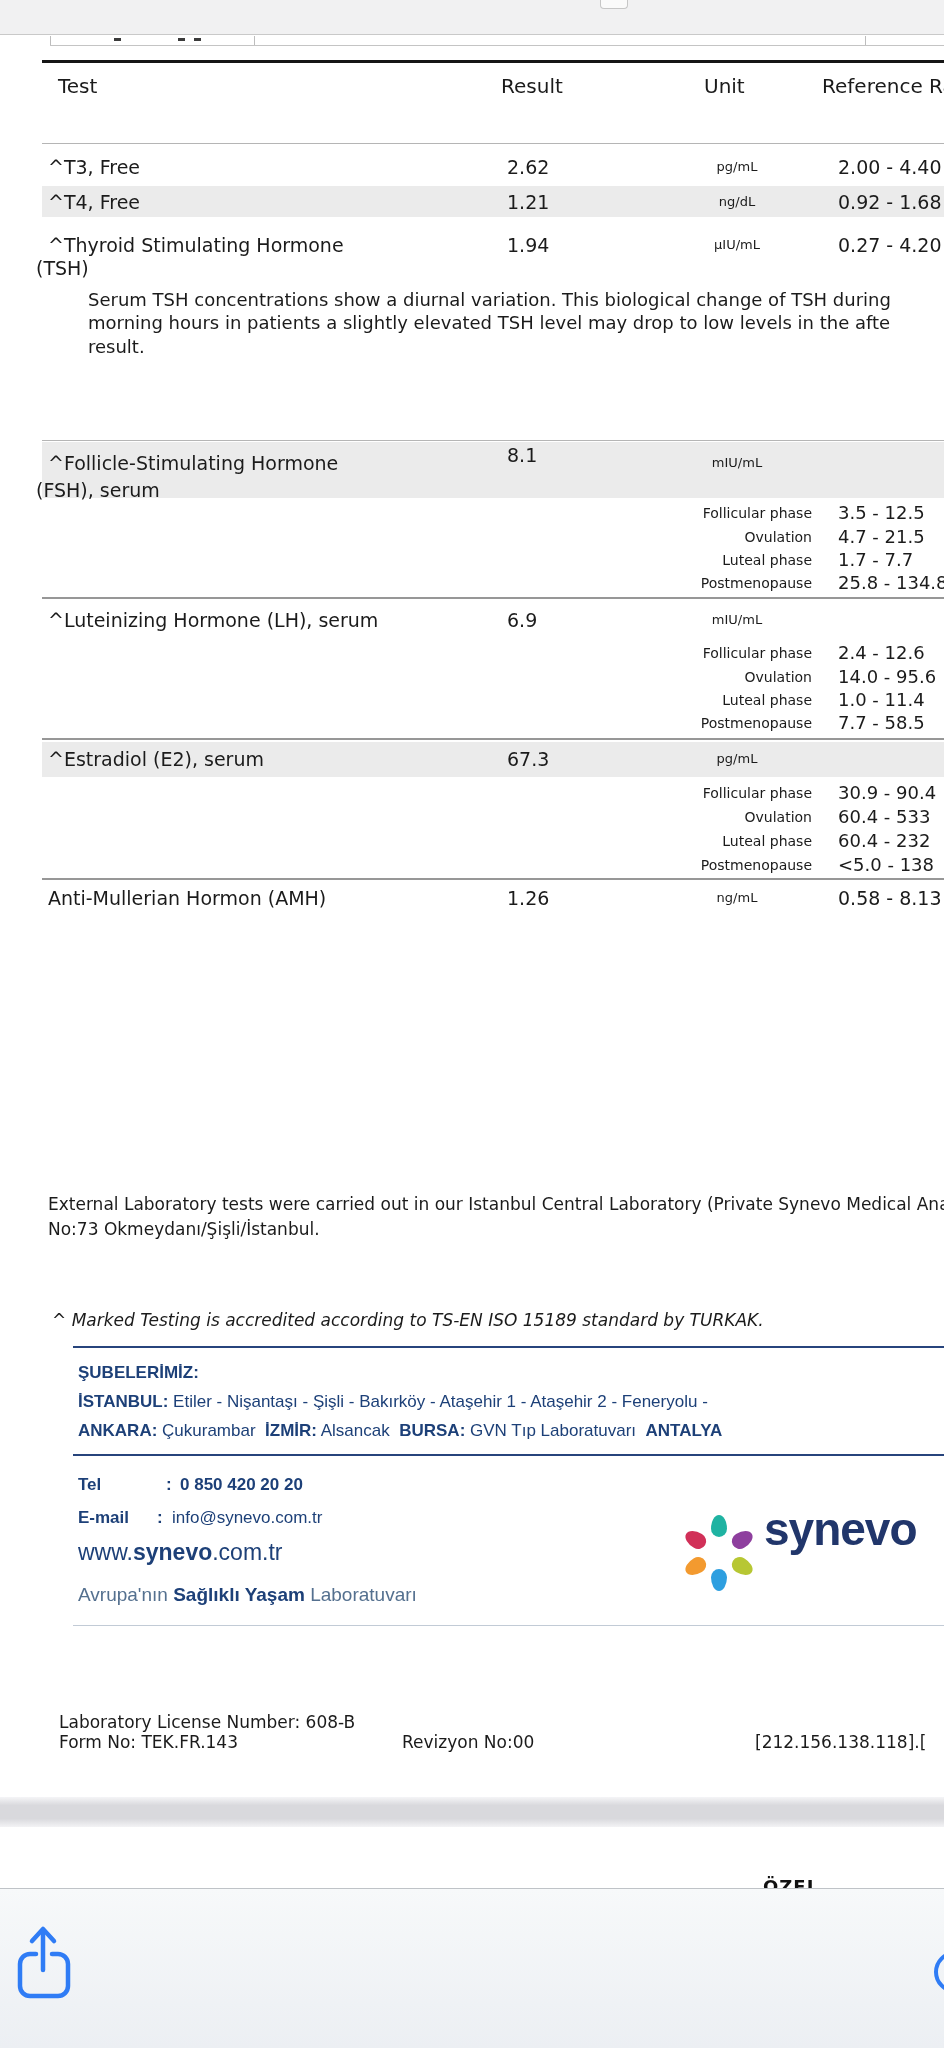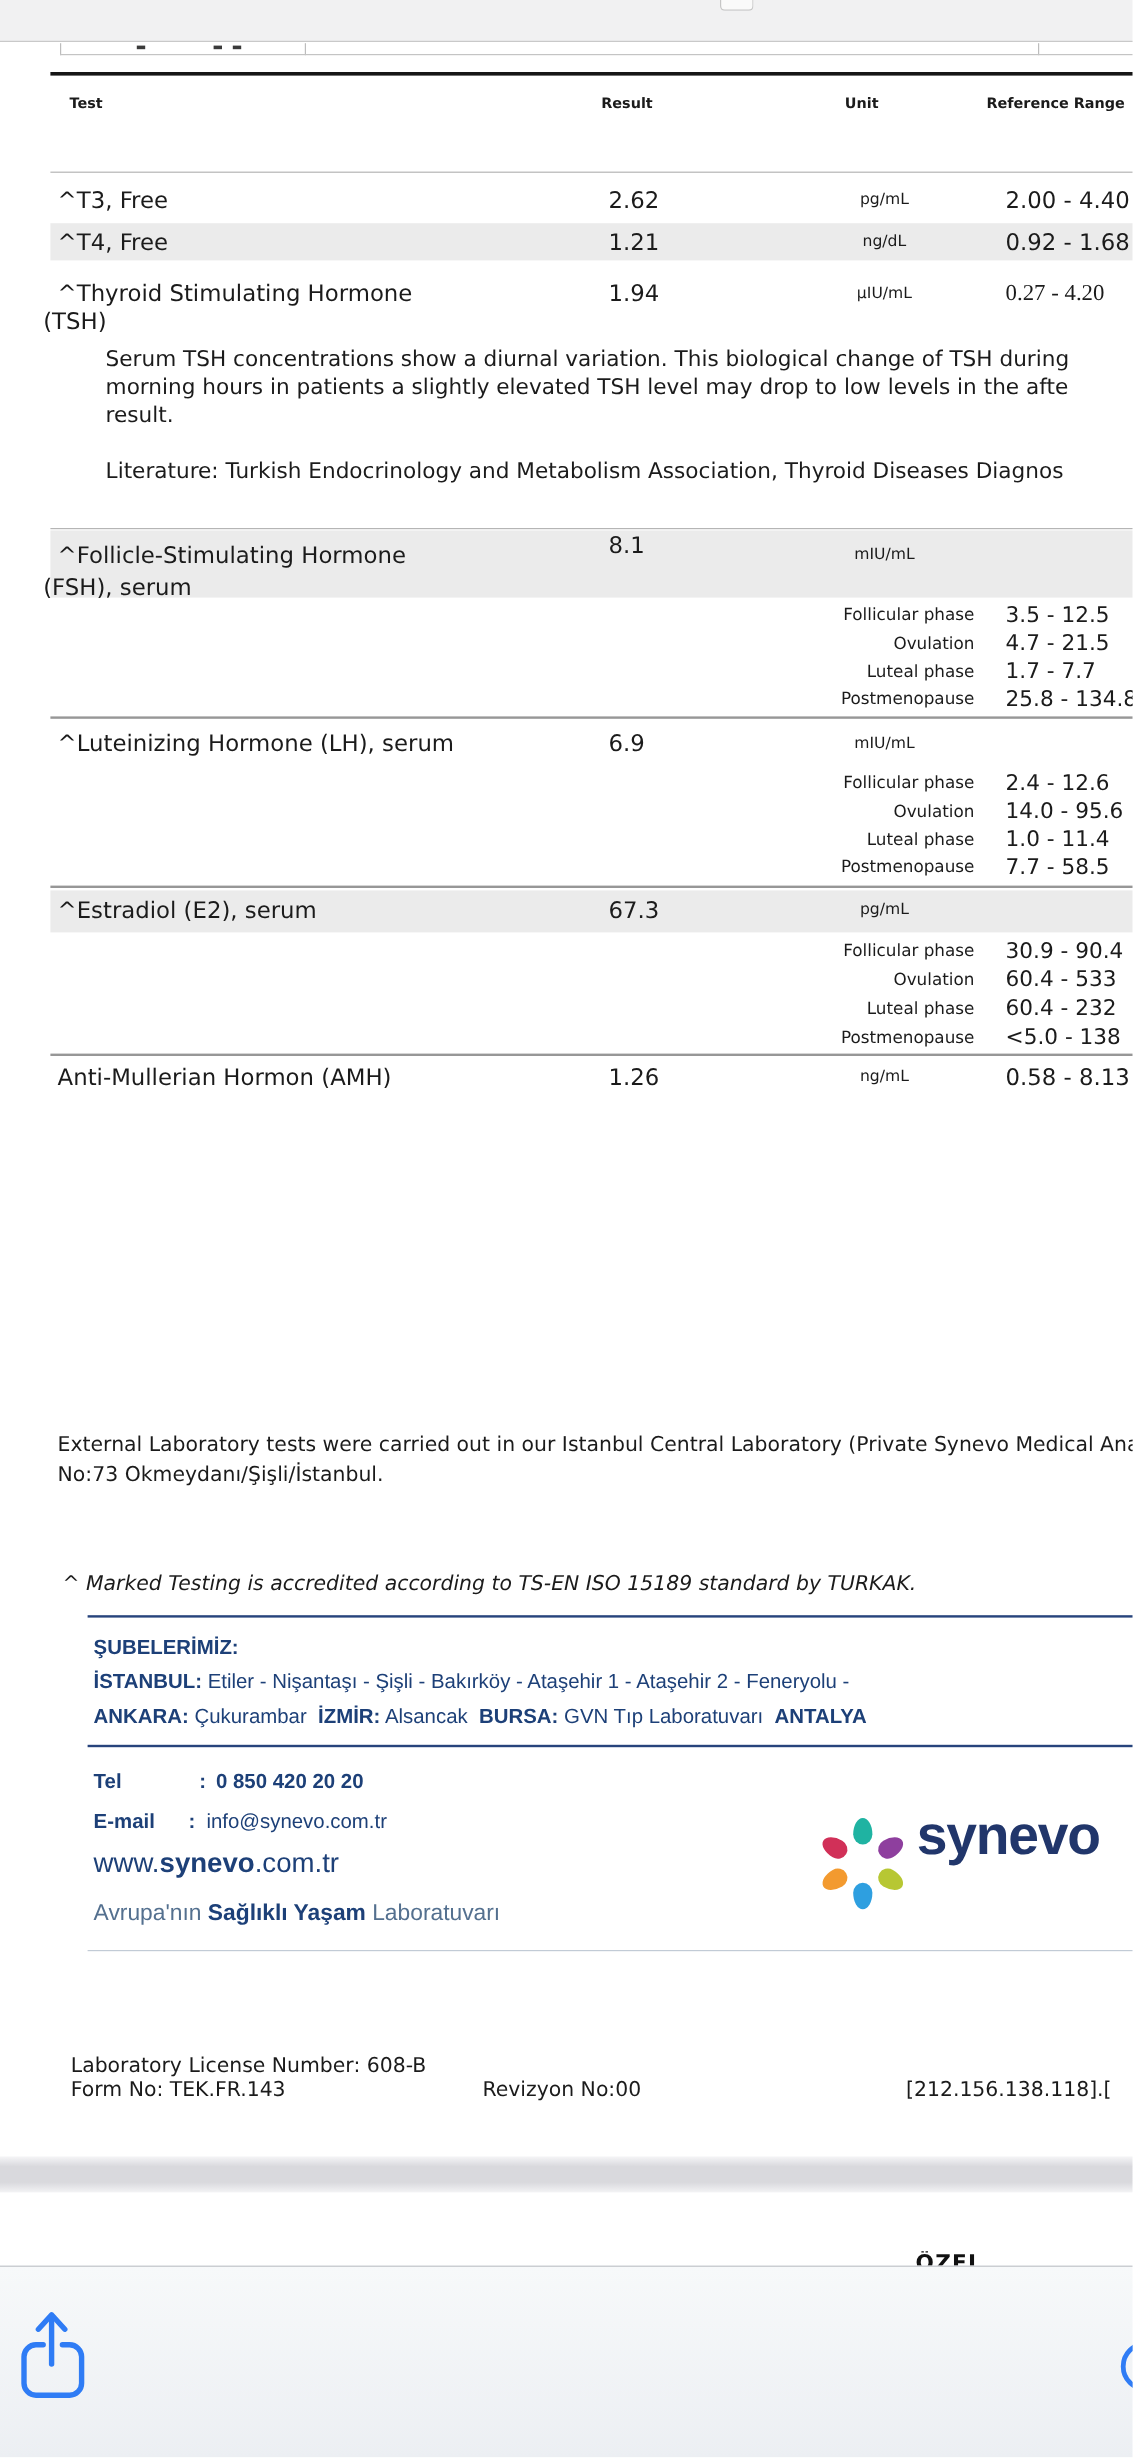--- a/index.html
+++ b/index.html
@@ -1,18 +1,18 @@
 <!DOCTYPE html>
 <html><head>
 <meta charset="utf-8">
 <style>
   html,body{margin:0;padding:0;background:#fff;}
   .screen{position:relative;width:944px;height:2048px;overflow:hidden;background:#fff;font-family:"DejaVu Sans",sans-serif;}
   .t{position:absolute;white-space:pre;font-family:"DejaVu Sans",sans-serif;font-size:19px;color:#1b1b1b;line-height:24px;}
-  .h{font-size:12px;font-weight:bold;}
+  .h{font-size:20px;font-weight:normal;}
   .b{font-weight:bold;}
   .sm{font-size:13px;line-height:16px;}
   .p{font-size:18px;}
   .f17{font-size:17px;line-height:21px;}
   .it{font-style:italic;margin-top:21px;}
   .unitbox{left:660px;width:154px;text-align:center;}
   .phlabel{left:560px;width:252px;text-align:right;font-size:14px;}
   .band{position:absolute;left:42px;width:902px;background:#ebebeb;}
   .hr{position:absolute;left:42px;width:902px;height:2px;background:#979797;}
   .hr1{position:absolute;left:42px;width:902px;height:1px;background:#b5b5b5;}
@@ -68,25 +68,24 @@
   <div class="band" style="top:186px;height:31px;"></div>
   <div class="t" style="left:48px;top:190px;">^T4, Free</div>
   <div class="t" style="left:507px;top:190px;">1.21</div>
   <div class="t sm unitbox" style="top:194px;">ng/dL</div>
   <div class="t" style="left:838px;top:190px;">0.92 - 1.68</div>
 
   <div class="t" style="left:48px;top:233px;">^Thyroid Stimulating Hormone</div>
   <div class="t" style="left:36px;top:256px;">(TSH)</div>
   <div class="t" style="left:507px;top:233px;">1.94</div>
   <div class="t sm unitbox" style="top:237px;">µIU/mL</div>
-  <div class="t" style="left:838px;top:233px;font-family:Liberation Serif, serif;">0.27 - 4.20</div>
+  <div class="t" style="left:838px;top:233px;">0.27 - 4.20</div>
   <div class="t p" style="left:88px;top:311px;">morning hours in patients a slightly elevated TSH level may drop to low levels in the afte</div>
   <div class="t p" style="left:88px;top:288px;">Serum TSH concentrations show a diurnal variation. This biological change of TSH during</div>
   <div class="t p" style="left:88px;top:335px;">result.</div>
-  <div class="t p" style="left:88px;top:381px;">Literature: Turkish Endocrinology and Metabolism Association, Thyroid Diseases Diagnos</div>
 
   <div class="hr1" style="top:440px;"></div>
   <div class="band" style="top:442px;height:56px;"></div>
   <div class="t" style="left:48px;top:451px;">^Follicle-Stimulating Hormone</div>
   <div class="t" style="left:36px;top:478px;">(FSH), serum</div>
   <div class="t" style="left:507px;top:443px;">8.1</div>
   <div class="t sm unitbox" style="top:455px;">mIU/mL</div>
   <div class="t phlabel" style="top:501px;">Follicular phase</div>
   <div class="t p" style="left:838px;top:501px;">3.5 - 12.5</div>
   <div class="t phlabel" style="top:525px;">Ovulation</div>

